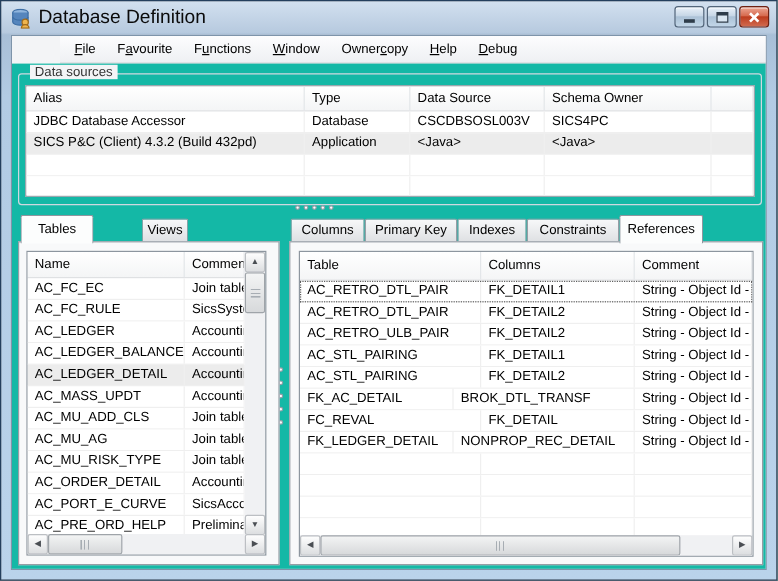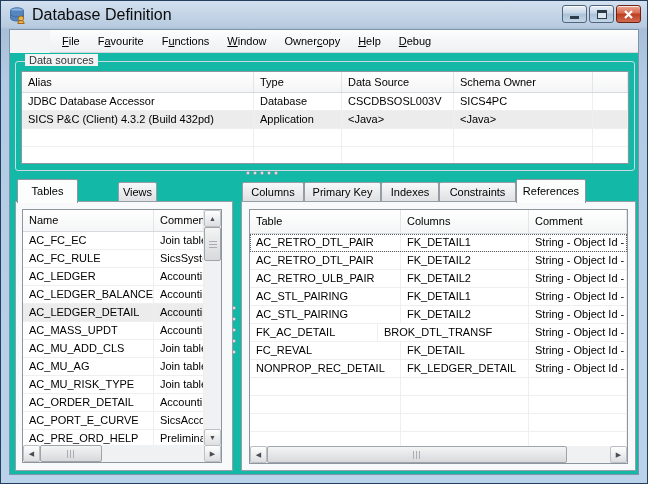--- a/index.html
+++ b/index.html
@@ -291,22 +291,22 @@
               <div class="td c-rcols">FK_AC_DETAIL</div>
               <div class="td c-rtable">BROK_DTL_TRANSF</div>
               <div class="td c-rcomm">String - Object Id -</div>
             </div>
           <div class="tr">
               <div class="td c-rtable">FC_REVAL</div>
               <div class="td c-rcols">FK_DETAIL</div>
               <div class="td c-rcomm">String - Object Id -</div>
             </div>
           <div class="tr">
+              <div class="td c-rcols">FK_LEDGER_DETAIL</div>
               <div class="td c-rtable">NONPROP_REC_DETAIL</div>
-              <div class="td c-rcols">FK_LEDGER_DETAIL</div>
               <div class="td c-rcomm">String - Object Id -</div>
             </div>
           <div class="tr">
               <div class="td c-rtable"></div>
               <div class="td c-rcols"></div>
               <div class="td c-rcomm"></div>
             </div>
           <div class="tr">
               <div class="td c-rtable"></div>
               <div class="td c-rcols"></div>

